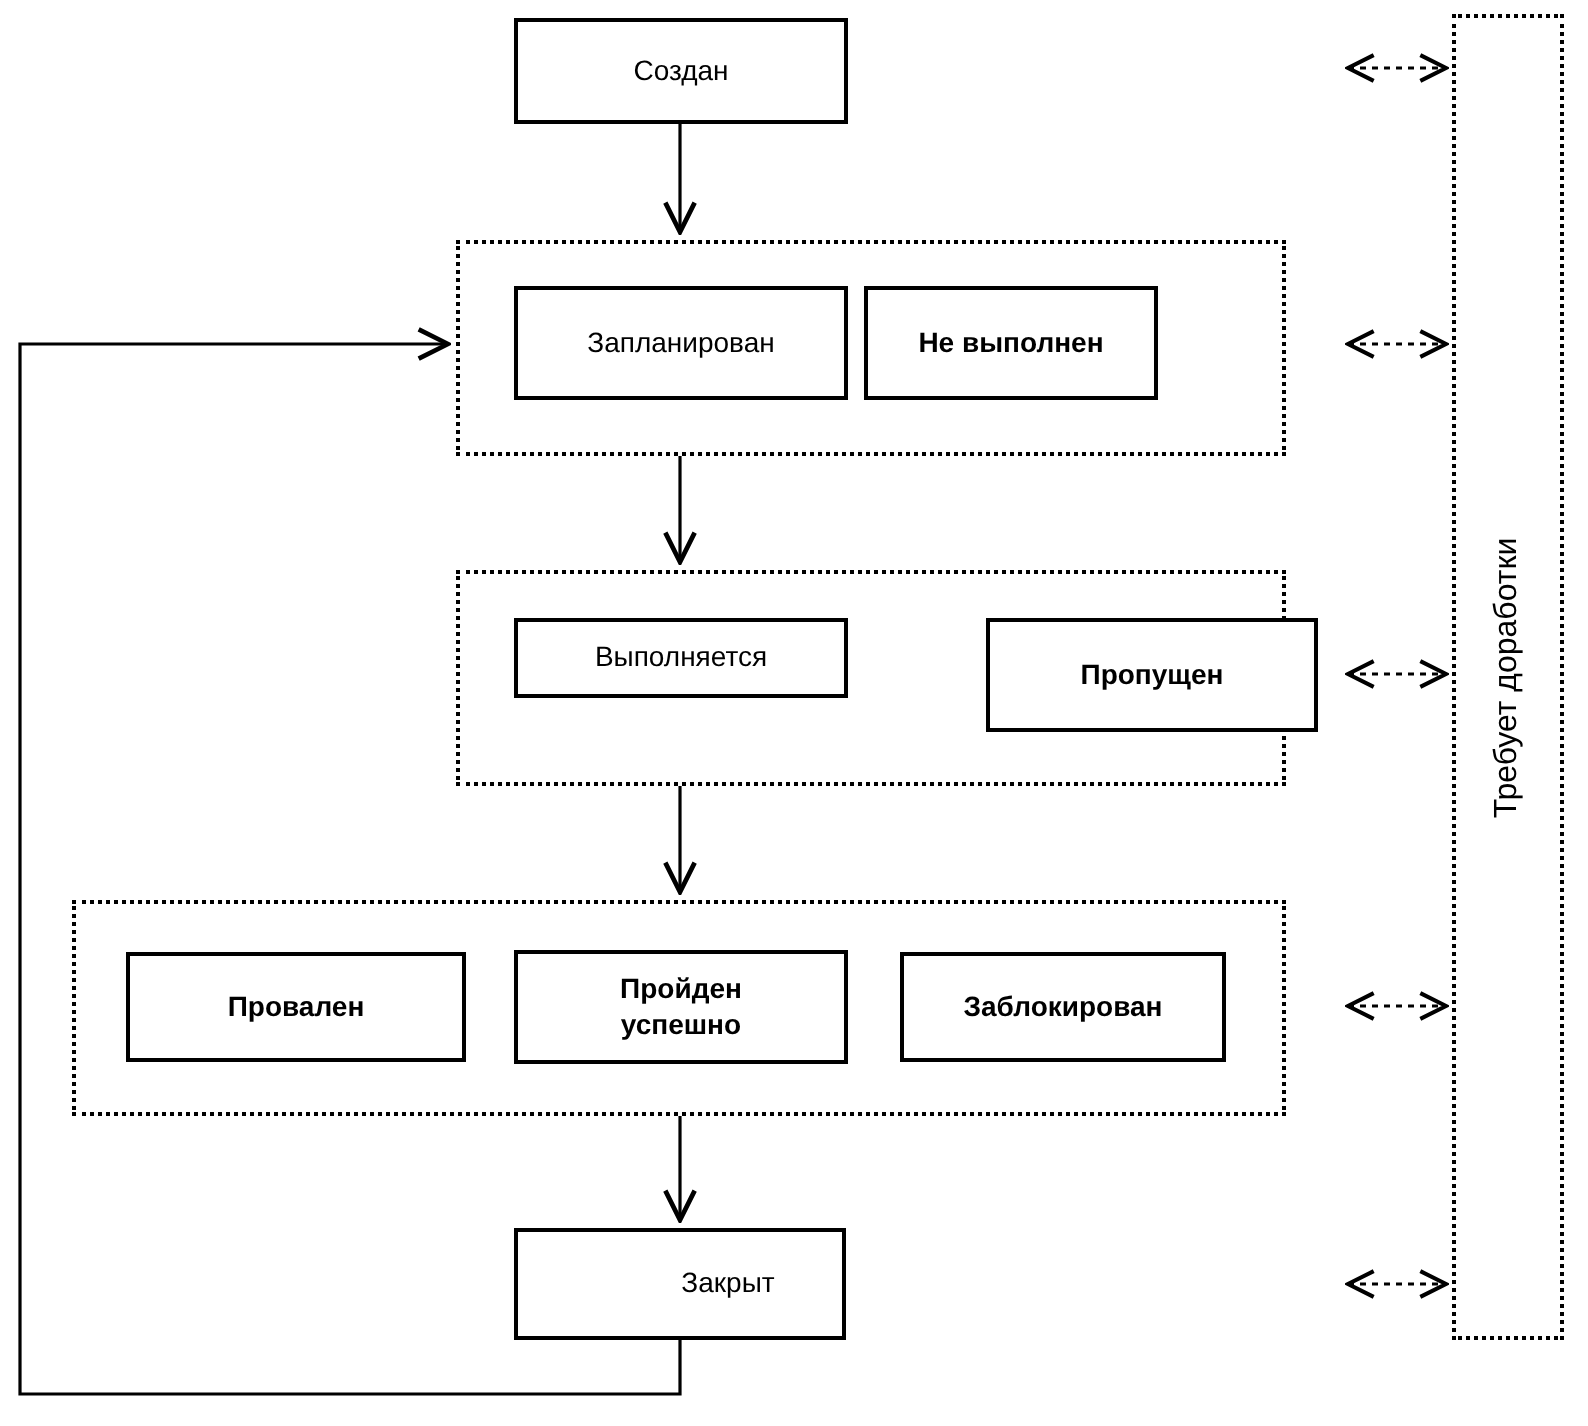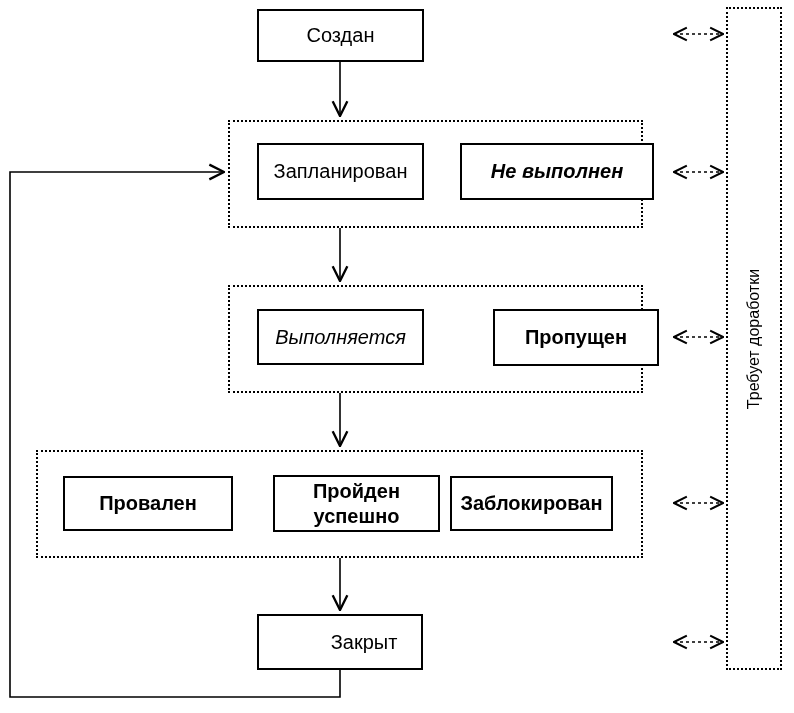--- a/index.html
+++ b/index.html
@@ -15,42 +15,42 @@
   #wires { position: absolute; left: 0; top: 0; width: 794px; height: 713px; }
   .box {
     position: absolute;
     box-sizing: border-box;
     background: #ffffff;
     border: 2px solid #000000;
     display: flex;
     align-items: center;
     justify-content: center;
     text-align: center;
-    font-size: 20px;
+    font-size: 14px;
     line-height: 1.25;
     white-space: pre-line;
   }
   .bold { font-weight: bold; }
   .group {
     position: absolute;
     box-sizing: border-box;
     border: 2px dotted #000000;
     background: transparent;
   }
   
   #node-created   { left: 257px; top: 9px;   width: 167px; height: 53px; }
   #group-planned  { left: 228px; top: 120px; width: 415px; height: 108px; }
   #node-planned   { left: 257px; top: 143px; width: 167px; height: 57px; }
-  #node-notexec   { left: 460px; top: 143px; width: 194px; height: 57px; font-style: italic; }
+  #node-notexec   { left: 432px; top: 143px; width: 147px; height: 57px; }
   #group-executing{ left: 228px; top: 285px; width: 415px; height: 108px; }
-  #node-inprogress{ left: 257px; top: 309px; width: 167px; height: 56px; font-style: italic; }
+  #node-inprogress{ left: 257px; top: 309px; width: 167px; height: 40px; }
   #node-skipped   { left: 450px; top: 309px; width: 166px; height: 57px; margin-left: 43px; }
   #group-result   { left: 36px;  top: 450px; width: 607px; height: 108px; }
   #node-failed    { left: 63px;  top: 476px; width: 170px; height: 55px; }
-  #node-passed    { left: 257px; top: 475px; width: 167px; height: 57px; margin-left: 16px; }
+  #node-passed    { left: 257px; top: 475px; width: 167px; height: 57px; }
   #node-blocked   { left: 450px; top: 476px; width: 163px; height: 55px; text-align: right; }
   #node-closed    { left: 257px; top: 614px; width: 166px; height: 56px; padding-left: 48px; }
   #rework-panel   { left: 726px; top: 7px;   width: 56px;  height: 663px; }
   #rework-label {
     position: absolute;
     left: 50%;
     top: 50%;
     width: 400px;
     transform: translate(-50%, -50%) rotate(-90deg);
     text-align: center;

